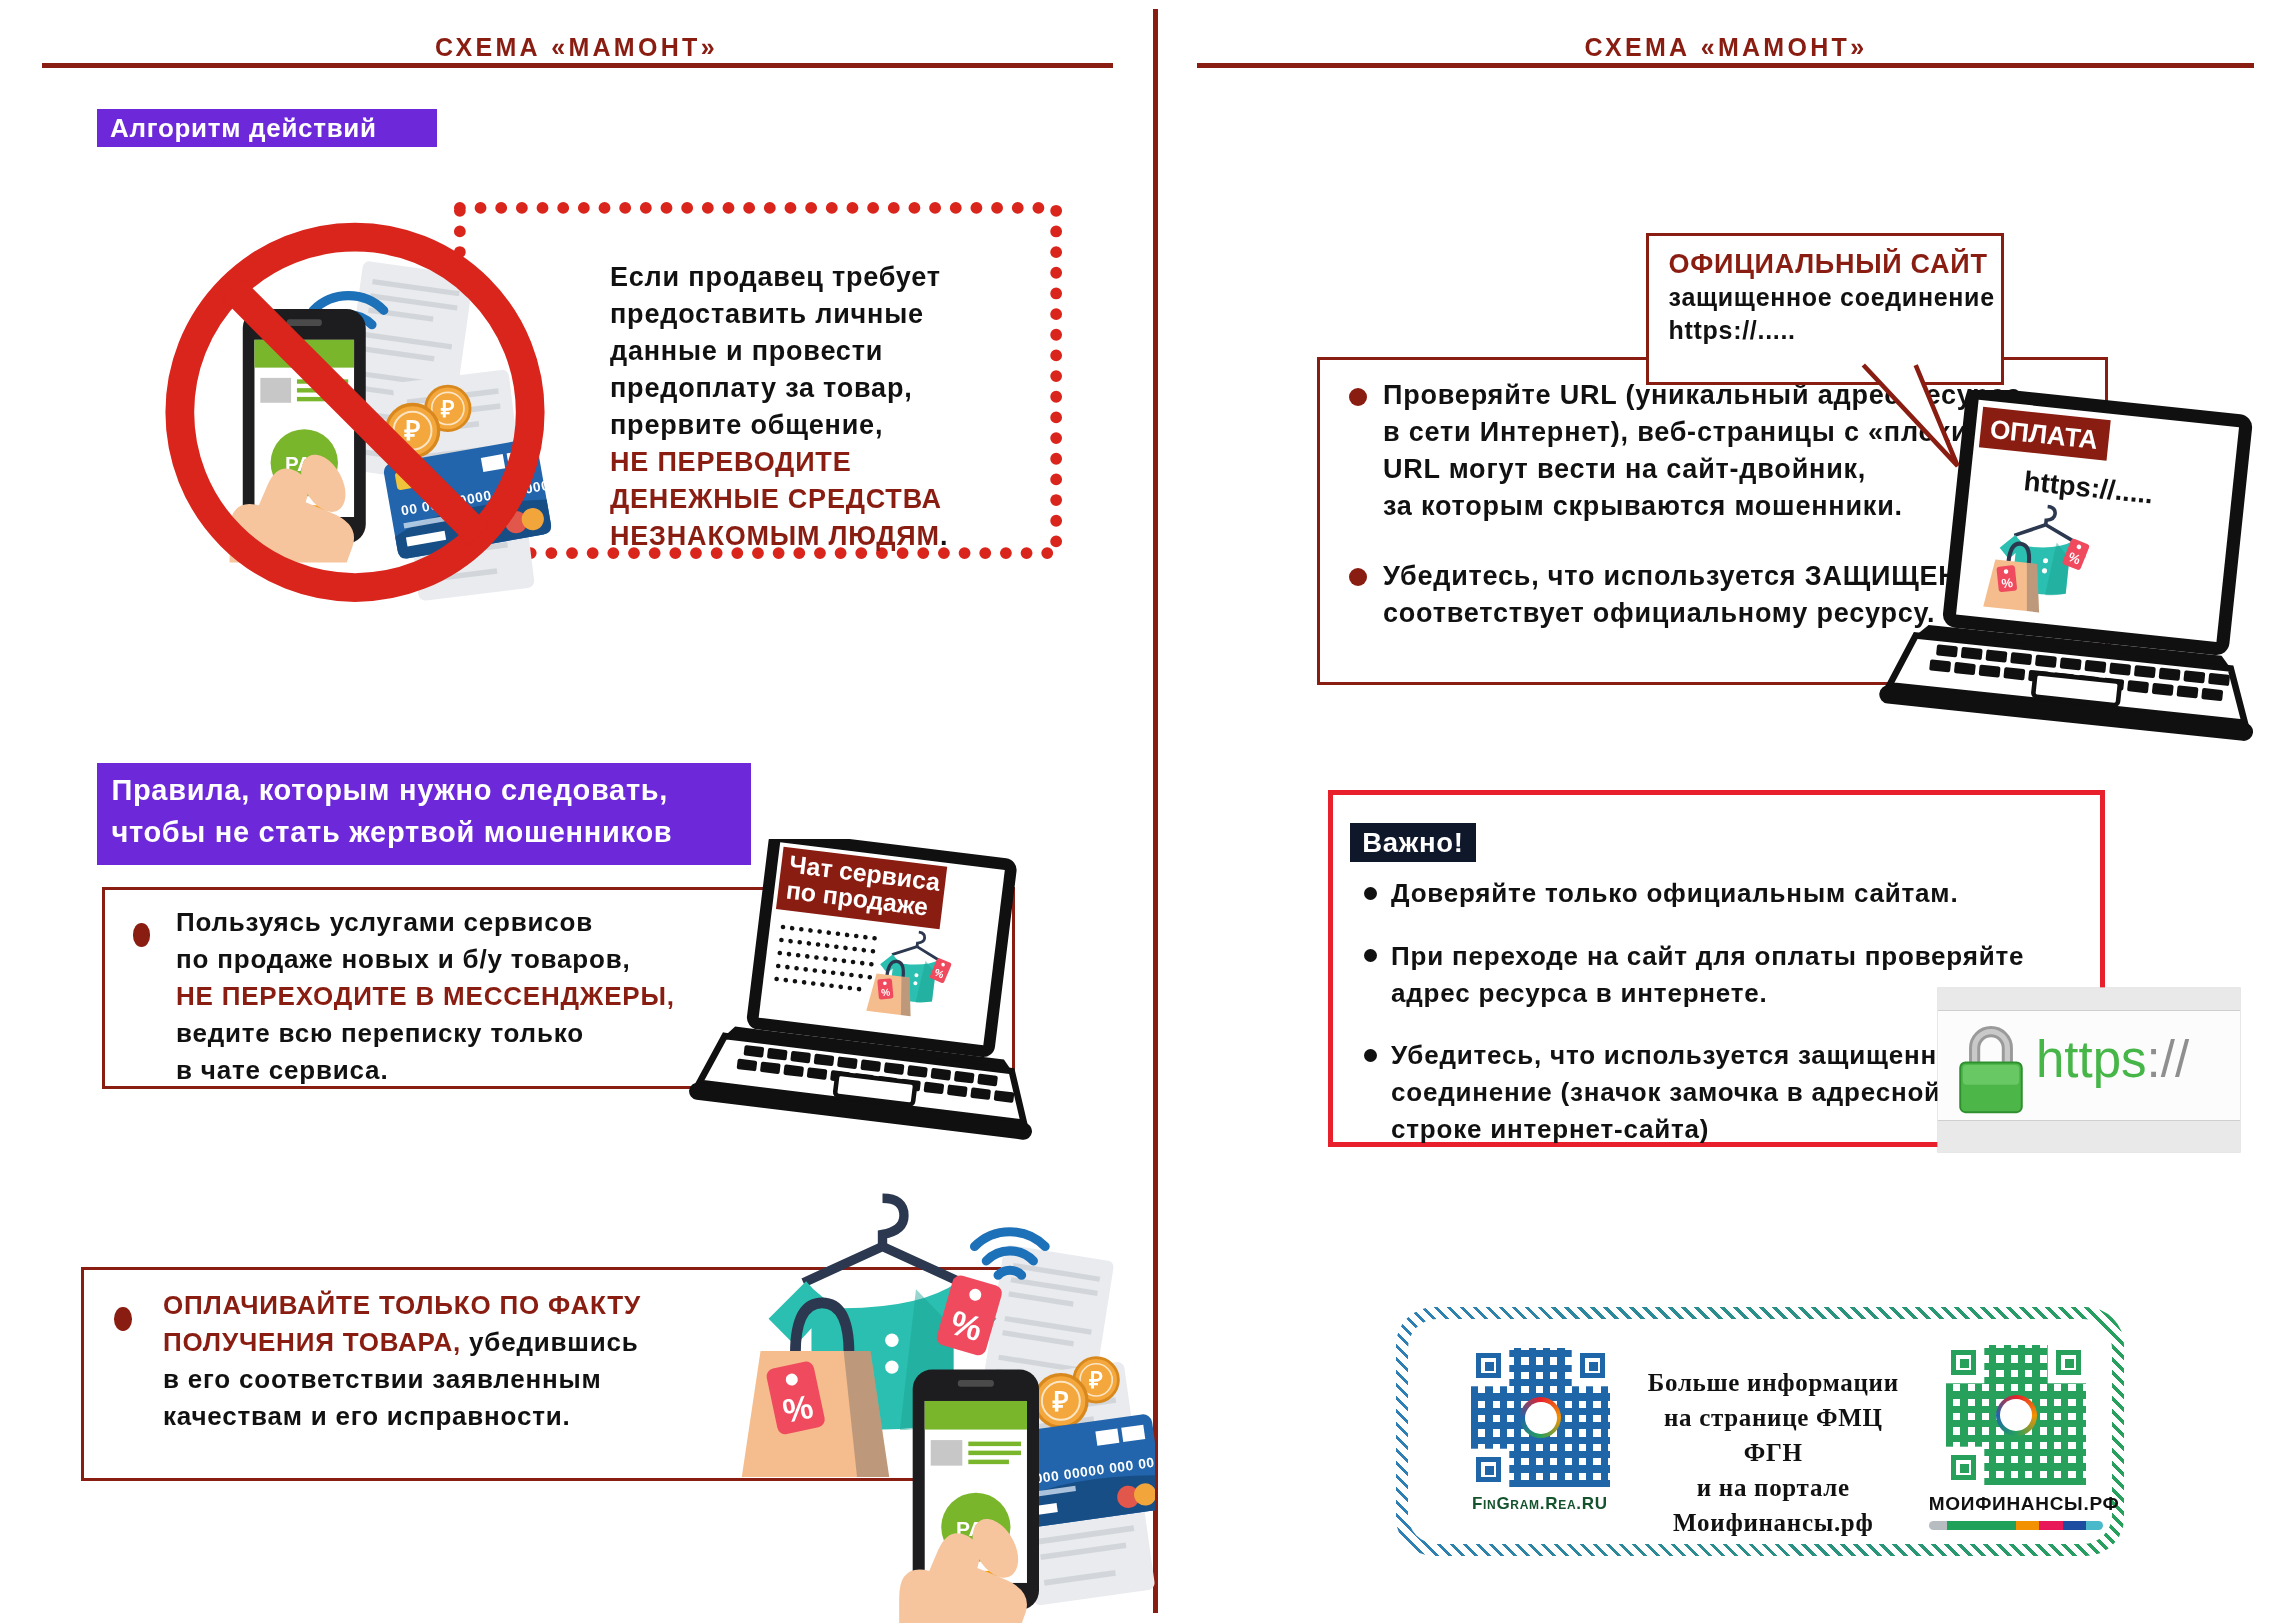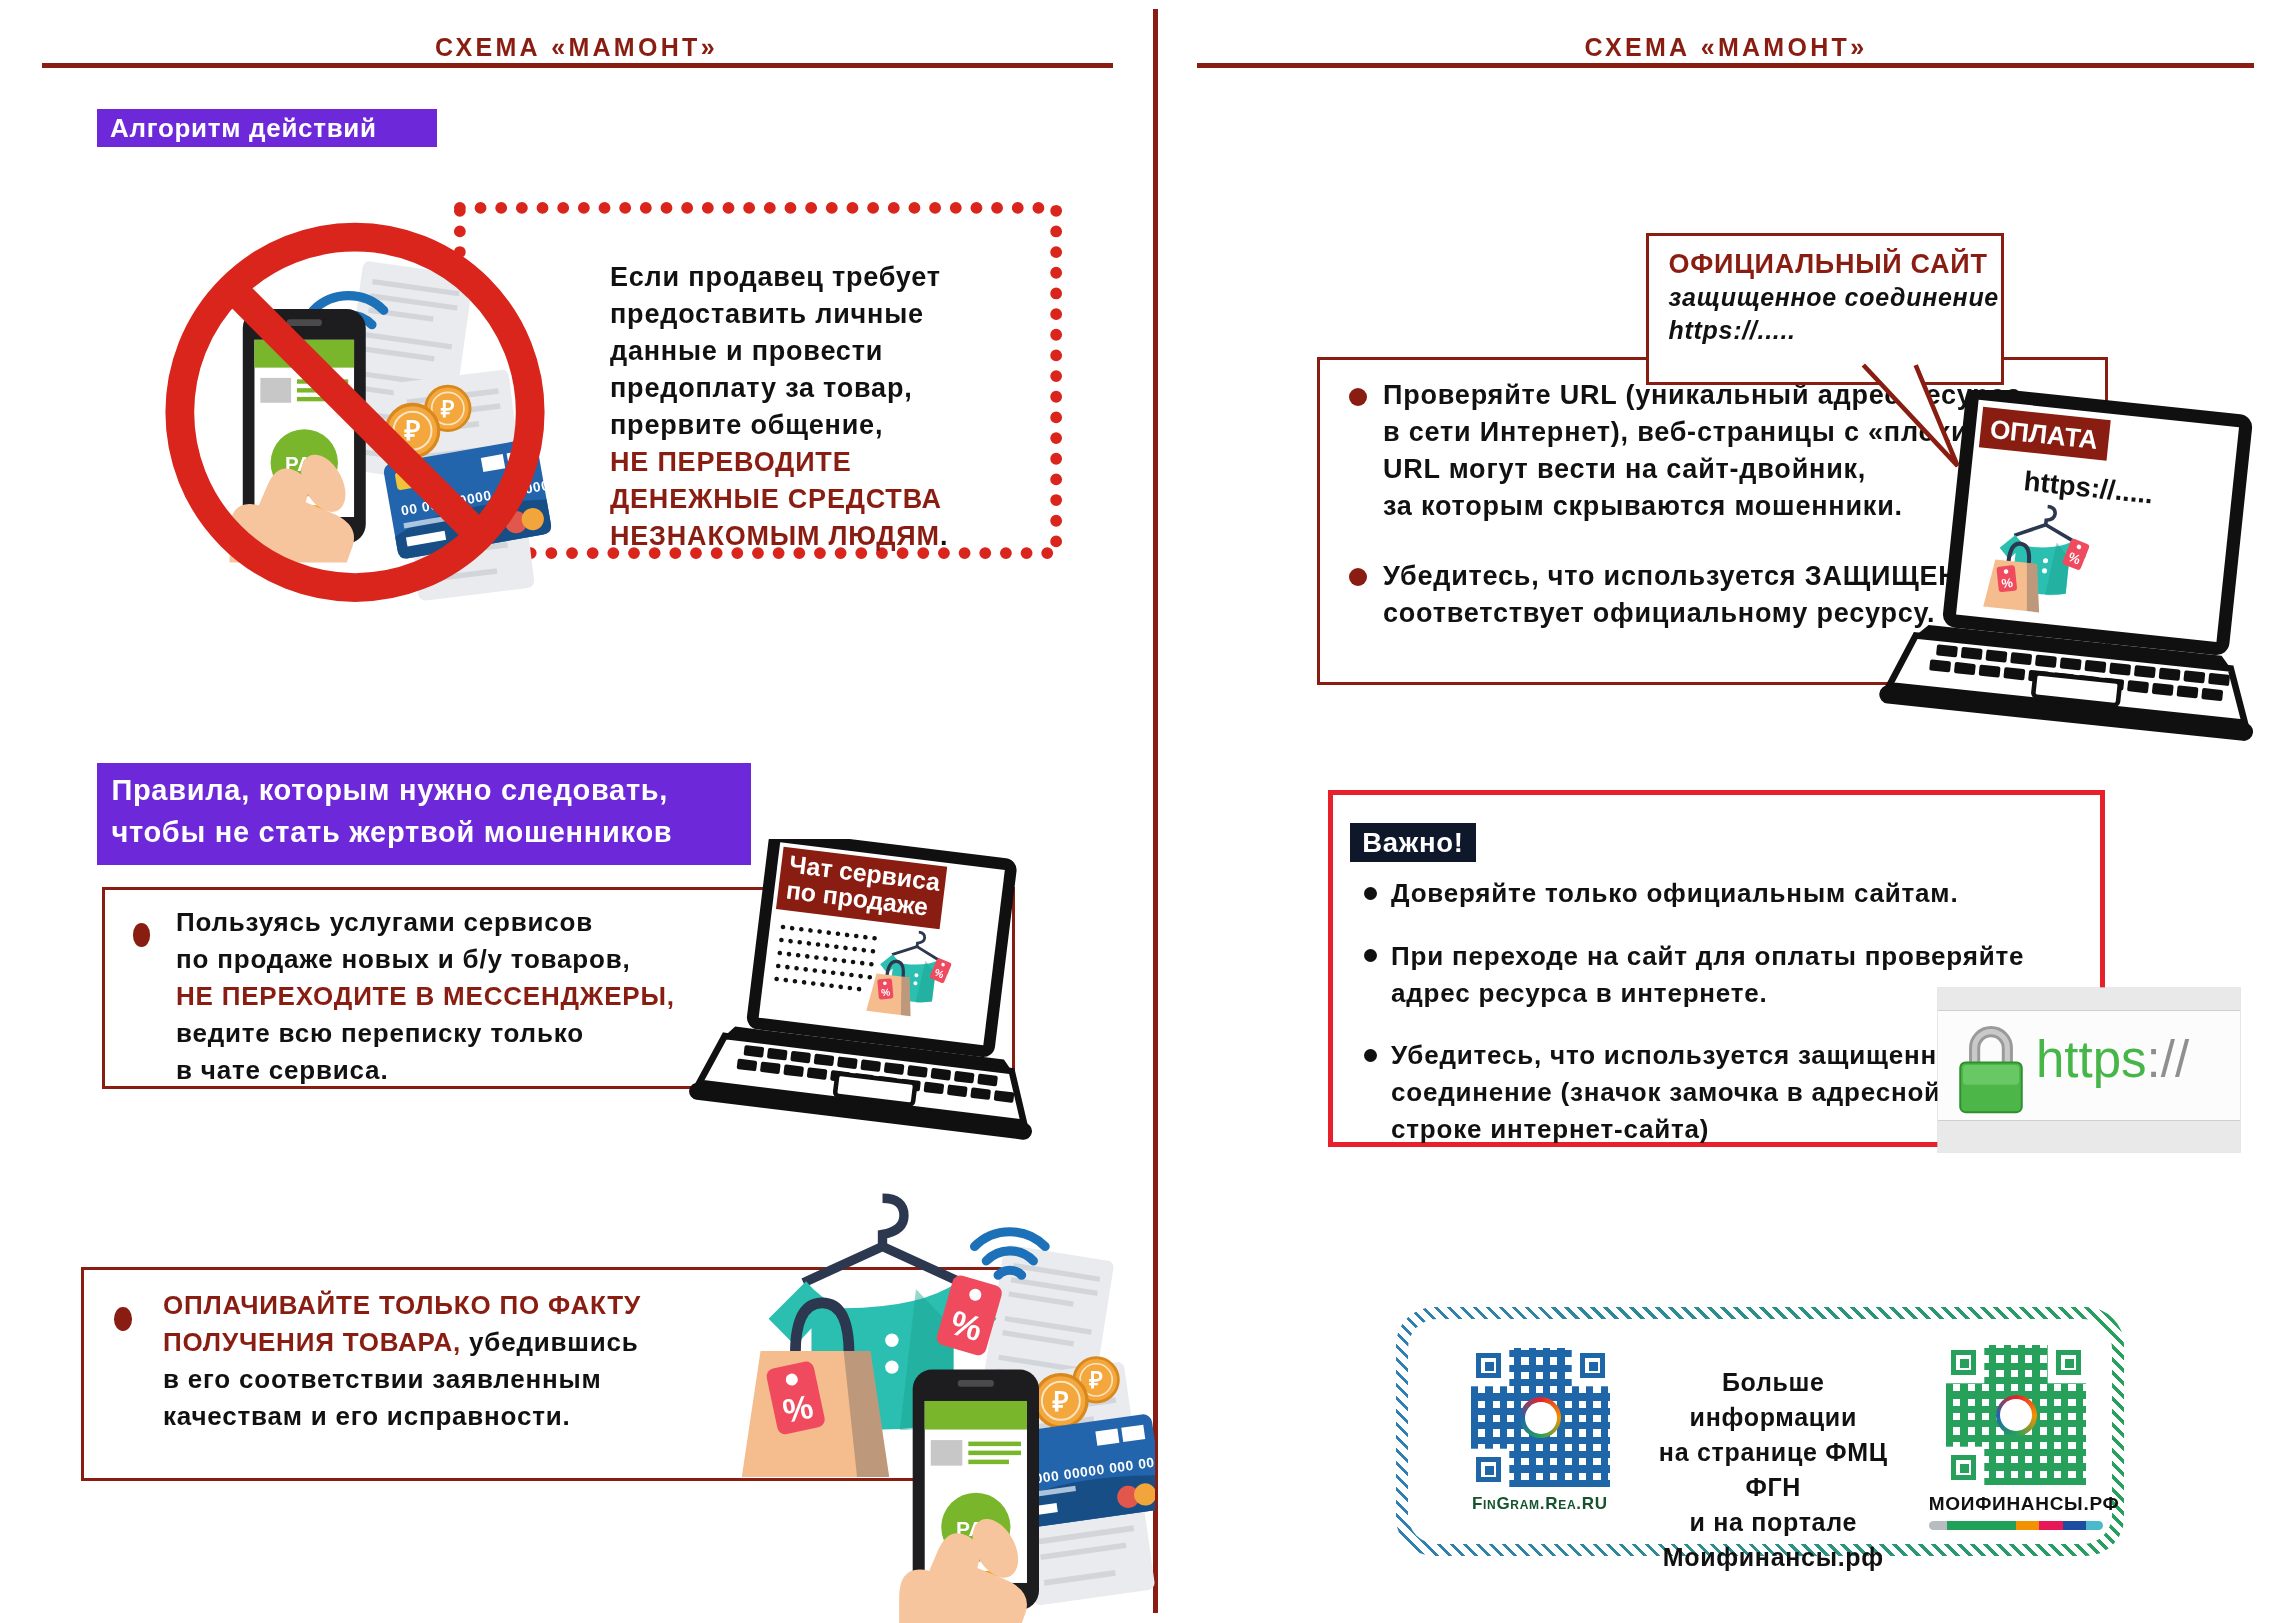--- a/index.html
+++ b/index.html
@@ -18,21 +18,21 @@
   .rulebox{background:#fff;border:3.9px solid #8a1d12;}
   .rb1{left:102px;top:887px;width:907px;height:196px;}
   .rb2{left:81px;top:1267px;width:1001px;height:208px;}
   .rb-text{position:absolute;left:71px;top:14.4px;font-size:26px;line-height:37px;letter-spacing:0.8px;color:#111;}
   .bullet-egg{position:absolute;width:17.7px;height:23.6px;border-radius:50%;background:#8a1d12;}
   .checksbox{left:1317px;top:357px;width:785px;height:322px;background:#fff;border:3.9px solid #8a1d12;}
   .dot-red{position:absolute;width:18.3px;height:18.3px;border-radius:50%;background:#8a1d12;}
   .dot-black{position:absolute;width:13px;height:13px;border-radius:50%;background:#111;}
   .bubble{left:1646px;top:233px;width:332px;height:135px;background:#fff;border:3.9px solid #8a1d12;padding:10.5px 0 0 19.6px;z-index:6;}
   .bubble .t{font-size:27px;line-height:34px;color:#8a1d12;letter-spacing:0.7px;}
-  .bubble .s{font-size:25px;line-height:33px;color:#111;letter-spacing:0.7px;font-style:italic;}
+  .bubble .s{font-size:25px;line-height:33px;color:#111;letter-spacing:0.7px;}
   .impbox{left:1328px;top:790px;width:767px;height:347px;border:5.2px solid #e8202b;background:#fff;}
   .implabel{position:absolute;left:17px;top:27.5px;width:126px;height:39px;background:#0f172a;color:#fff;
     font-size:27.5px;line-height:39px;text-align:center;letter-spacing:0.7px;}
   .imp-line{position:absolute;left:58px;font-size:26px;line-height:37px;color:#111;letter-spacing:0.8px;}
   .padpanel{left:1938px;top:988px;width:302px;height:164px;background:#fcfcfc;z-index:7;box-shadow:0 0 0 0.7px #ddd;}
   .pp-strip{position:absolute;left:0;width:302px;background:#e9e9e9;}
   .pp-text{position:absolute;left:98px;top:42px;font-size:51px;font-weight:normal;letter-spacing:0;}
   .pp-text .g{color:#47b649;}
   .pp-text .gr{color:#8f8f8f;}
   .fcard{left:1396px;top:1307px;width:728px;height:249px;border-radius:38px;
@@ -45,21 +45,21 @@
     background:repeating-linear-gradient(0deg,#27a05c 0 7.2px,transparent 7.2px 14.4px),repeating-linear-gradient(90deg,#27a05c 0 7.2px,#fff 7.2px 14.4px);}
   .finder{position:absolute;width:35px;height:35px;background:#fff;box-shadow:0 0 0 3.3px #fff;}
   .finder i{position:absolute;left:5.2px;top:5.2px;right:5.2px;bottom:5.2px;border:5.9px solid currentColor;}
   .finder b{position:absolute;left:14.4px;top:14.4px;width:9.2px;height:9.2px;background:currentColor;}
   .qrlogo{position:absolute;left:50%;top:50%;width:41px;height:41px;margin:-20px 0 0 -20px;border-radius:50%;
     background:conic-gradient(#e8202b,#f39200,#27a05c,#1f66a9,#e8202b);}
   .qrlogo::after{content:"";position:absolute;left:4.6px;top:4.6px;right:4.6px;bottom:4.6px;border-radius:50%;background:#fff;}
   .fc-cap-b{position:absolute;left:43px;top:175px;width:178px;text-align:center;font-size:17px;letter-spacing:0.7px;
     color:#14532d;font-variant:small-caps;}
   .fc-cap-g{position:absolute;left:521px;top:174px;width:174px;text-align:center;font-size:19px;letter-spacing:0.7px;color:#111;}
-  .fc-text{position:absolute;left:228px;top:46px;width:275px;text-align:center;font-size:25px;line-height:35px;color:#111;letter-spacing:0.7px;}
+  .fc-text{position:absolute;left:228px;top:46px;width:275px;text-align:center;font-size:25px;line-height:35px;color:#111;letter-spacing:0.7px;font-family:Liberation Serif, serif;}
   .bar{position:absolute;left:521px;top:202px;width:174px;height:9.2px;display:flex;}
   .bar span{height:9.2px;}
   .tail{z-index:7;}
 </style>
 </head>
 <body>
 
 <div class="canvas">
 
   <svg width="0" height="0" style="position:absolute">

